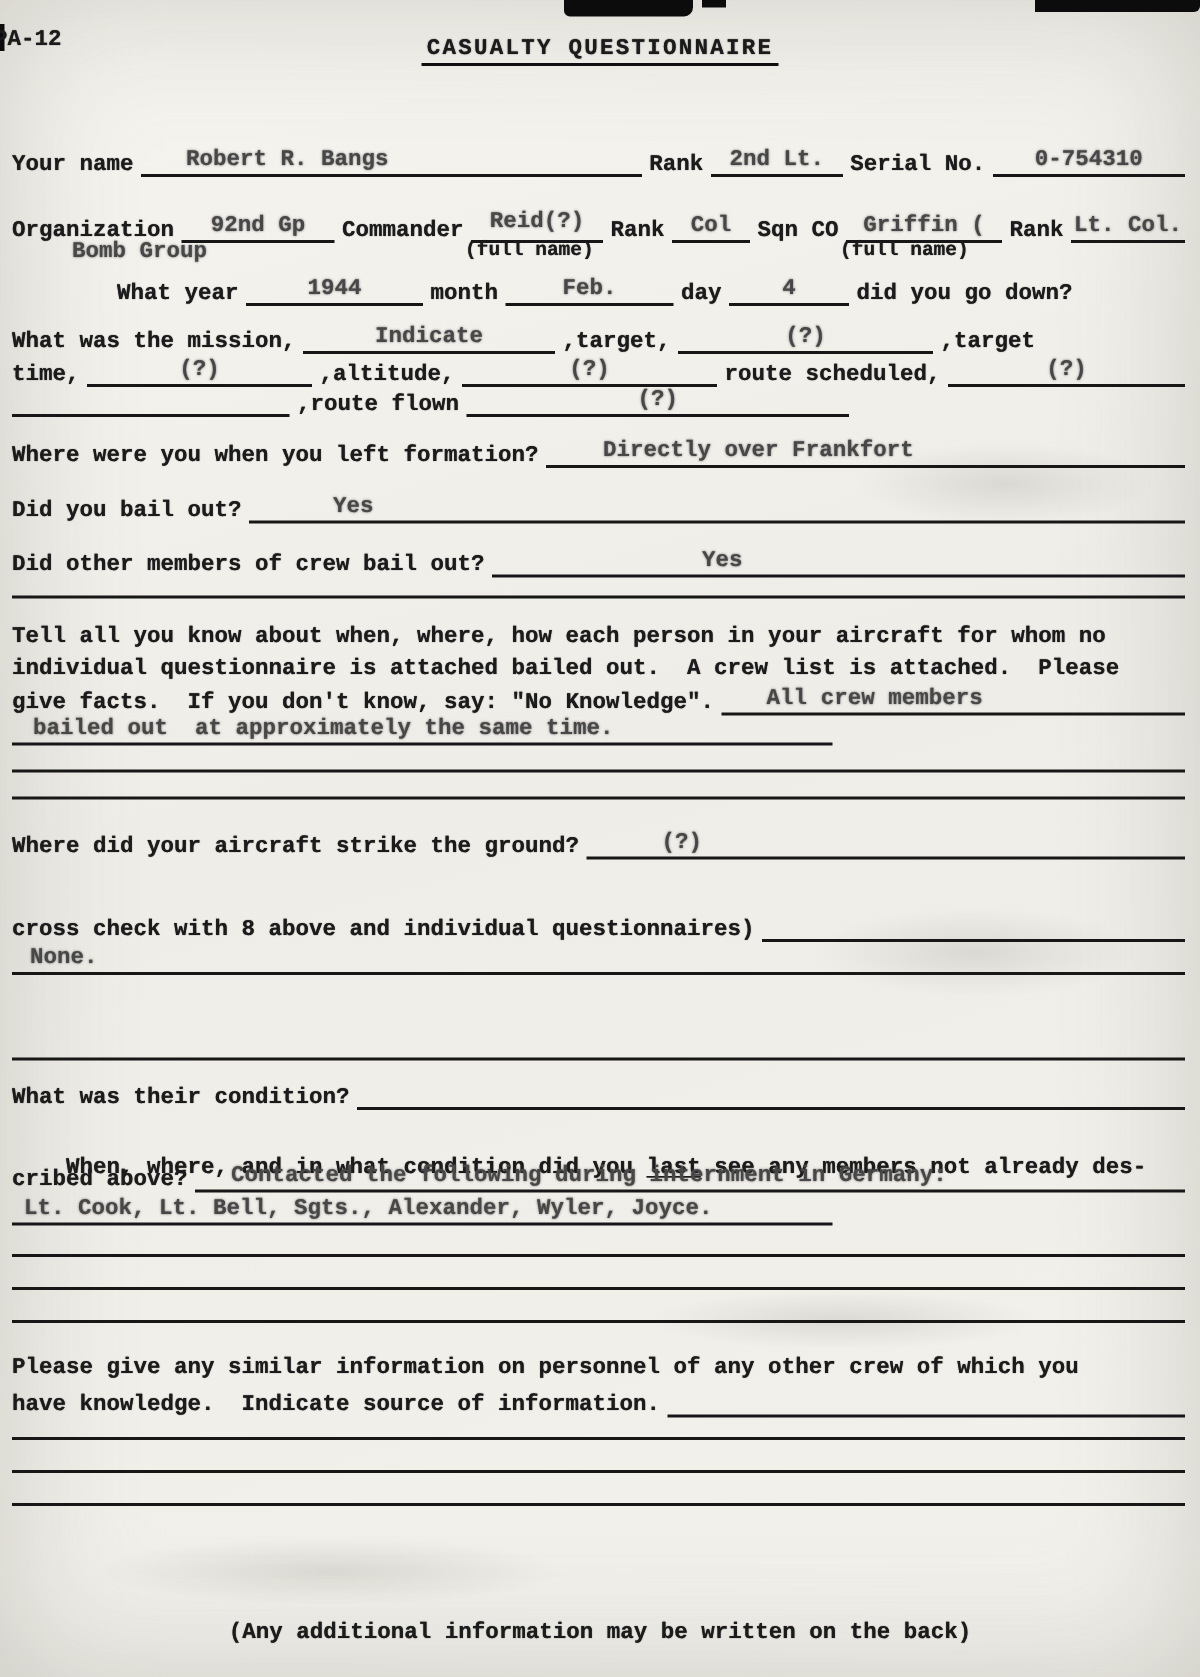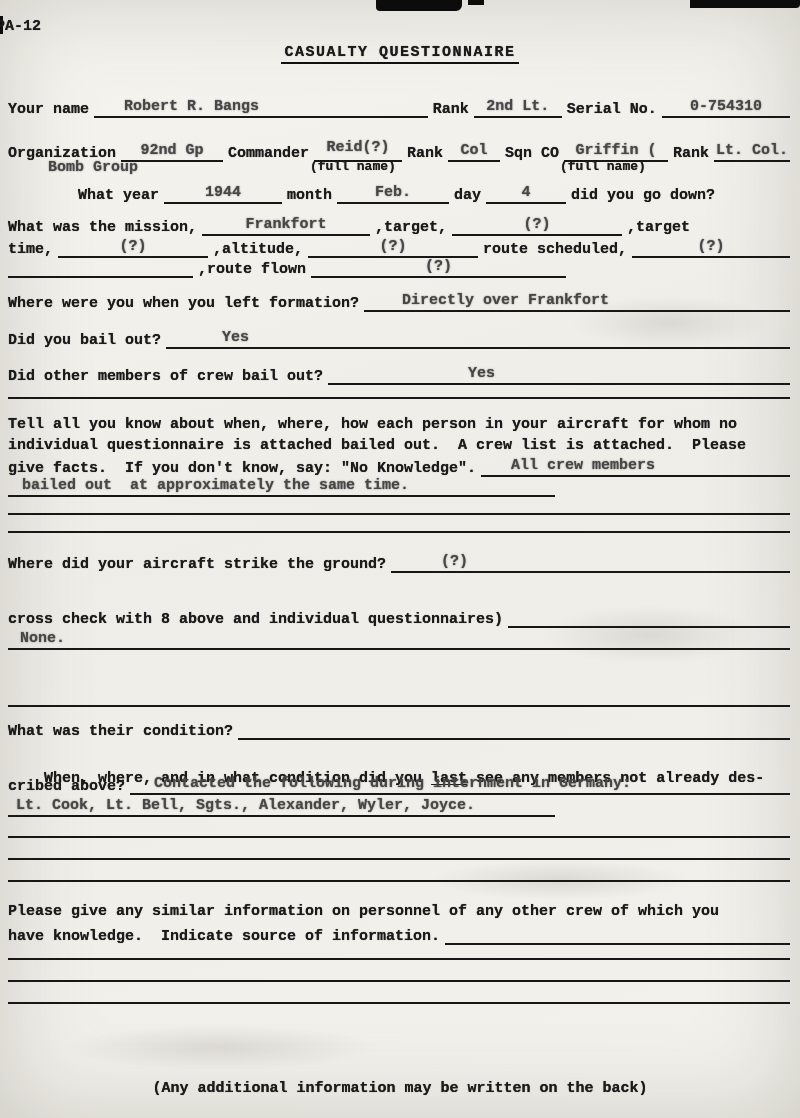--- a/index.html
+++ b/index.html
@@ -42,21 +42,21 @@
   <div class="mark" style="left:690px;top:0;width:110px;height:8px;border-radius:0 0 4px 0;"></div>
   <div class="mark" style="left:468px;top:0;width:16px;height:5px;"></div>
   <div class="mark" style="left:-3px;top:16px;width:6px;height:18px;"></div>
 
   <div class="smudge" style="left:570px;top:295px;width:200px;height:55px;"></div>
   <div class="smudge" style="left:540px;top:605px;width:220px;height:60px;"></div>
   <div class="smudge" style="left:60px;top:1025px;width:320px;height:45px;"></div>
   <div class="smudge" style="left:430px;top:860px;width:260px;height:40px;"></div>
 
   <div class="plain" style="top:18px;left:-4px;">PA-12</div>
-  <div style="position:absolute;top:44px;left:0;right:0;display:flex;justify-content:center;text-align:center;">
+  <div style="position:absolute;top:24px;left:0;right:0;display:flex;justify-content:center;text-align:center;">
     <span class="title">CASUALTY QUESTIONNAIRE</span>
   </div>
 
   <div class="row" style="top:94px;height:24px;">
     <span class="lbl">Your name</span>
     <span class="fill" style="flex:3.2;justify-content:flex-start;padding-left:30px;">
         <span class="typed">Robert R. Bangs</span>
       </span>
     <span class="lbl">Rank</span>
     <span class="fill" style="width:88px;">
@@ -108,21 +108,21 @@
     <span class="lbl">day</span>
     <span class="fill" style="width:80px;">
         <span class="typed">4</span>
       </span>
     <span class="lbl">did you go down?</span>
   </div>
 
   <div class="row" style="top:212px;height:24px;">
     <span class="lbl">What was the mission,</span>
     <span class="fill" style="width:168px;">
-        <span class="typed">Frankfort</span>
+        <span class="typed">Indicate</span>
       </span>
     <span class="lbl">,target,</span>
     <span class="fill" style="width:170px;">
         <span class="typed">(?)</span>
       </span>
     <span class="lbl">,target</span>
   </div>
   <div class="row" style="top:234px;height:24px;">
     <span class="lbl">time,</span>
     <span class="fill" style="width:150px;">

